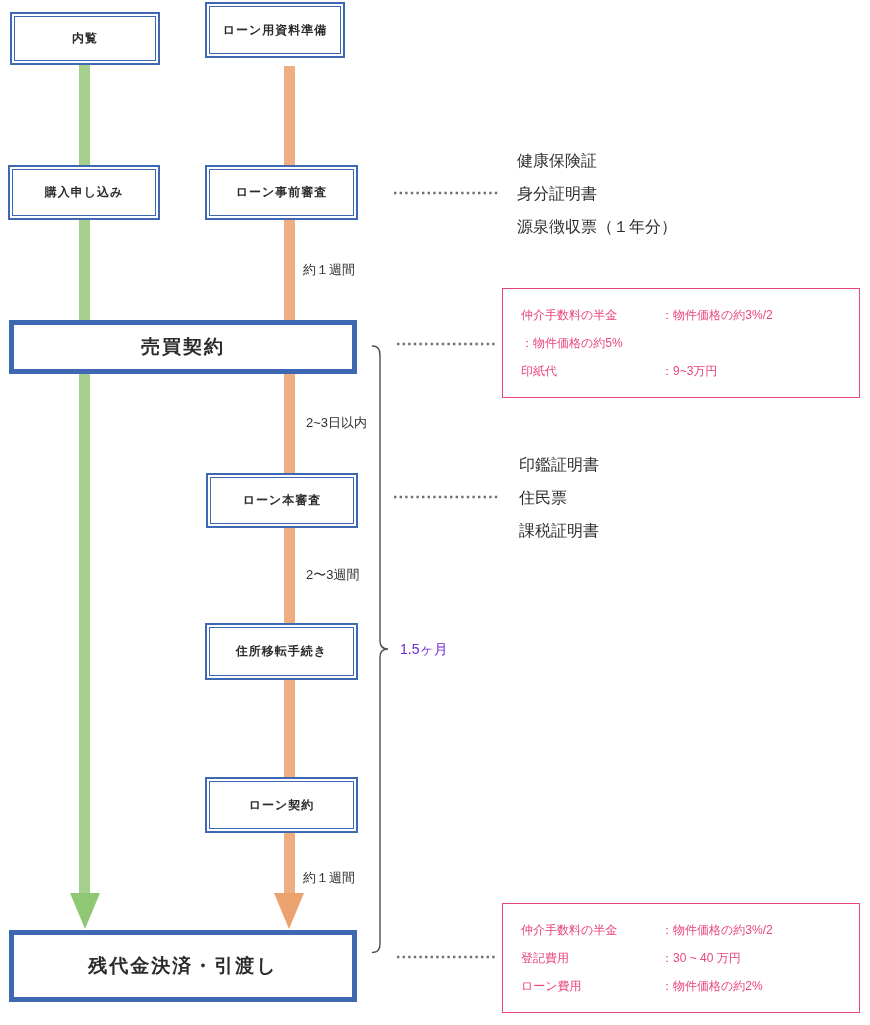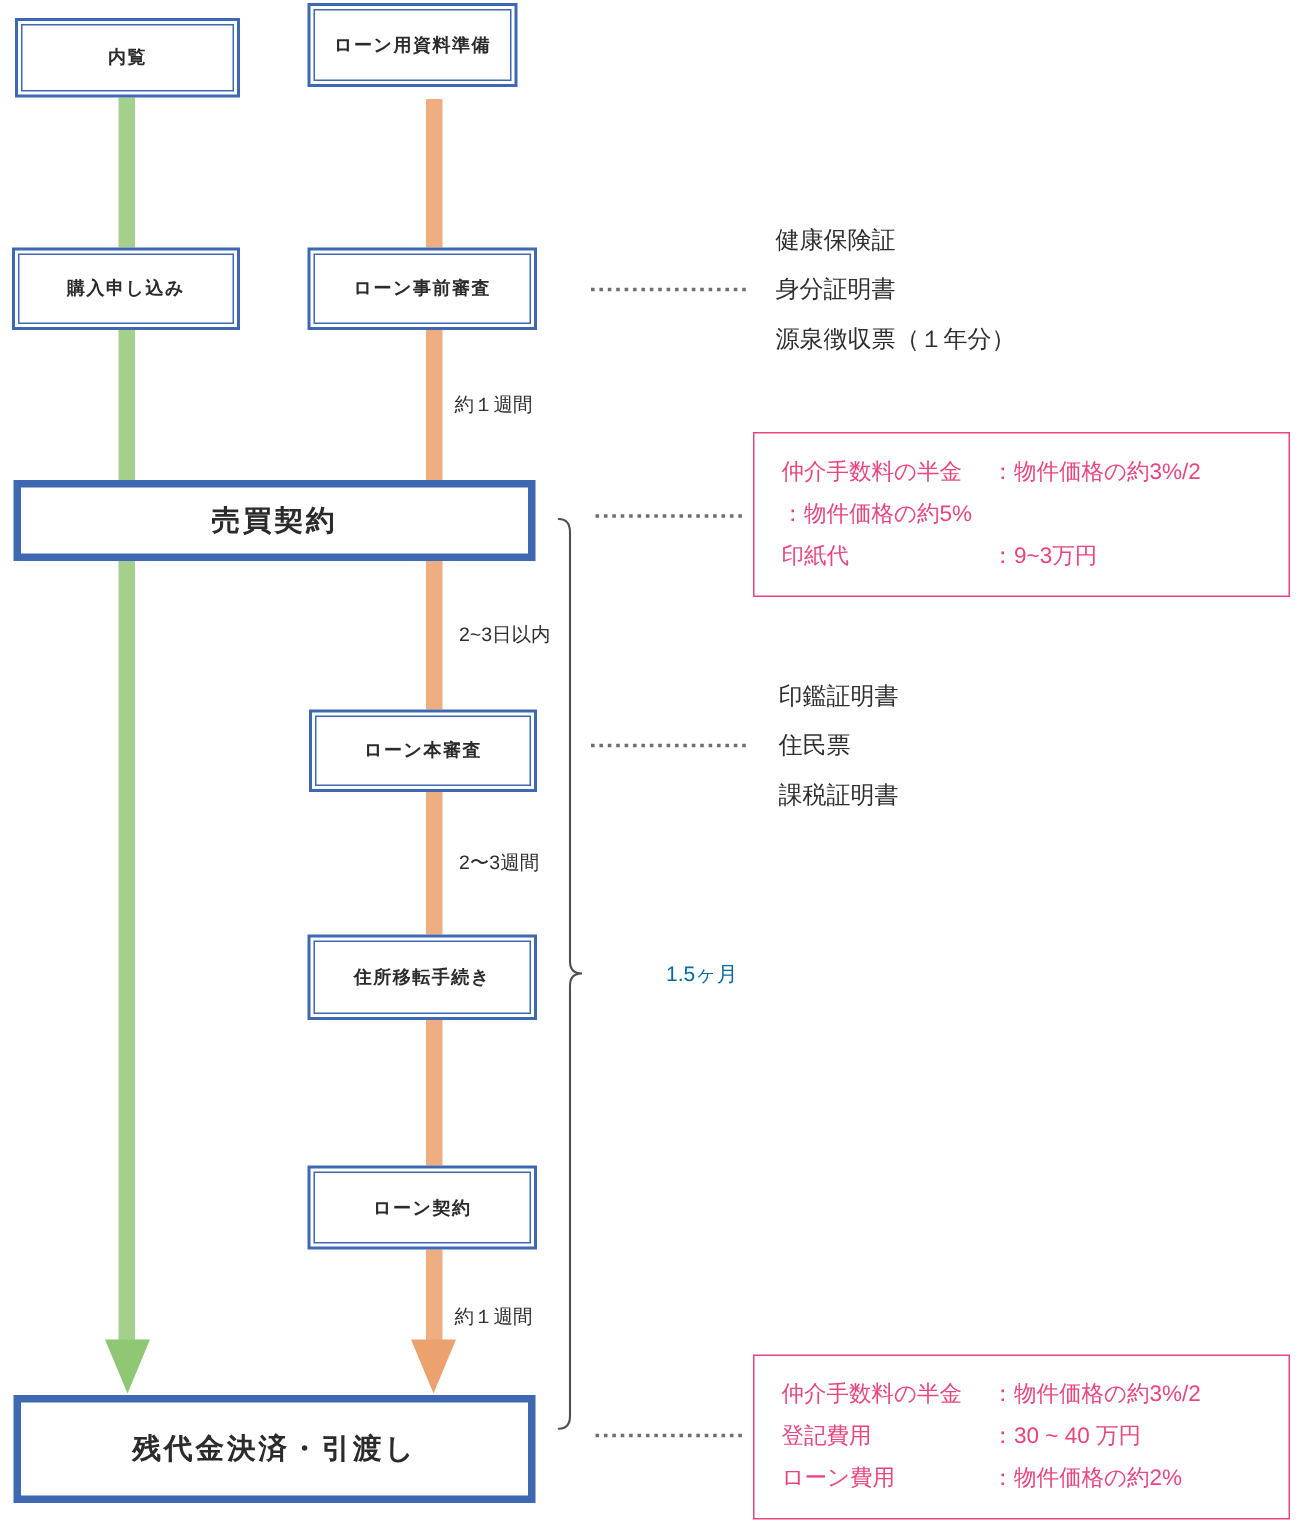--- a/index.html
+++ b/index.html
@@ -11,24 +11,24 @@
   .node { position:absolute; z-index:2; background:#ffffff; border:2px solid #3e68b2; display:flex; }
   .node .inner { flex:1; margin:2px; border:1px solid #3e68b2; display:flex; align-items:center; justify-content:center; font-weight:bold; font-size:12px; color:#2b2b2b; letter-spacing:1px; }
   .node.wide { border-width:5px; }
   .node.wide .inner { border:none; margin:0; font-size:19px; letter-spacing:2px; }
 
   
   .doc-list { position:absolute; z-index:2; font-size:16px; line-height:33px; color:#2e2e2e; white-space:nowrap; }
 
   
   .duration { position:absolute; z-index:2; font-size:13px; color:#2e2e2e; white-space:nowrap; }
-  .bracket-label { position:absolute; z-index:2; font-size:14px; color:#0369a1; white-space:nowrap;margin-left:44px; }
+  .bracket-label { position:absolute; z-index:2; font-size:14px; color:#6d28d9; white-space:nowrap; }
 
   
-  .cost-box { position:absolute; z-index:2; width:358px; height:110px; border:1.5px solid #e8457e; color:#e8457e; background:#ffffff; font-size:15px; display:flex; flex-direction:column; justify-content:center; padding-left:18px; }
+  .cost-box { position:absolute; z-index:2; width:358px; height:110px; border:1.5px solid #e8457e; color:#e8457e; background:#ffffff; font-size:12px; display:flex; flex-direction:column; justify-content:center; padding-left:18px; }
   .cost-row { display:flex; line-height:28px; white-space:nowrap; }
   .cost-label { width:140px; }
 </style>
 </head>
 <body>
 
 <div class="canvas">
 
   <svg class="layer" width="870" height="1025" viewBox="0 0 870 1025">
     <rect x="79" y="64" width="11" height="830" fill="#a5cf8d"></rect>

